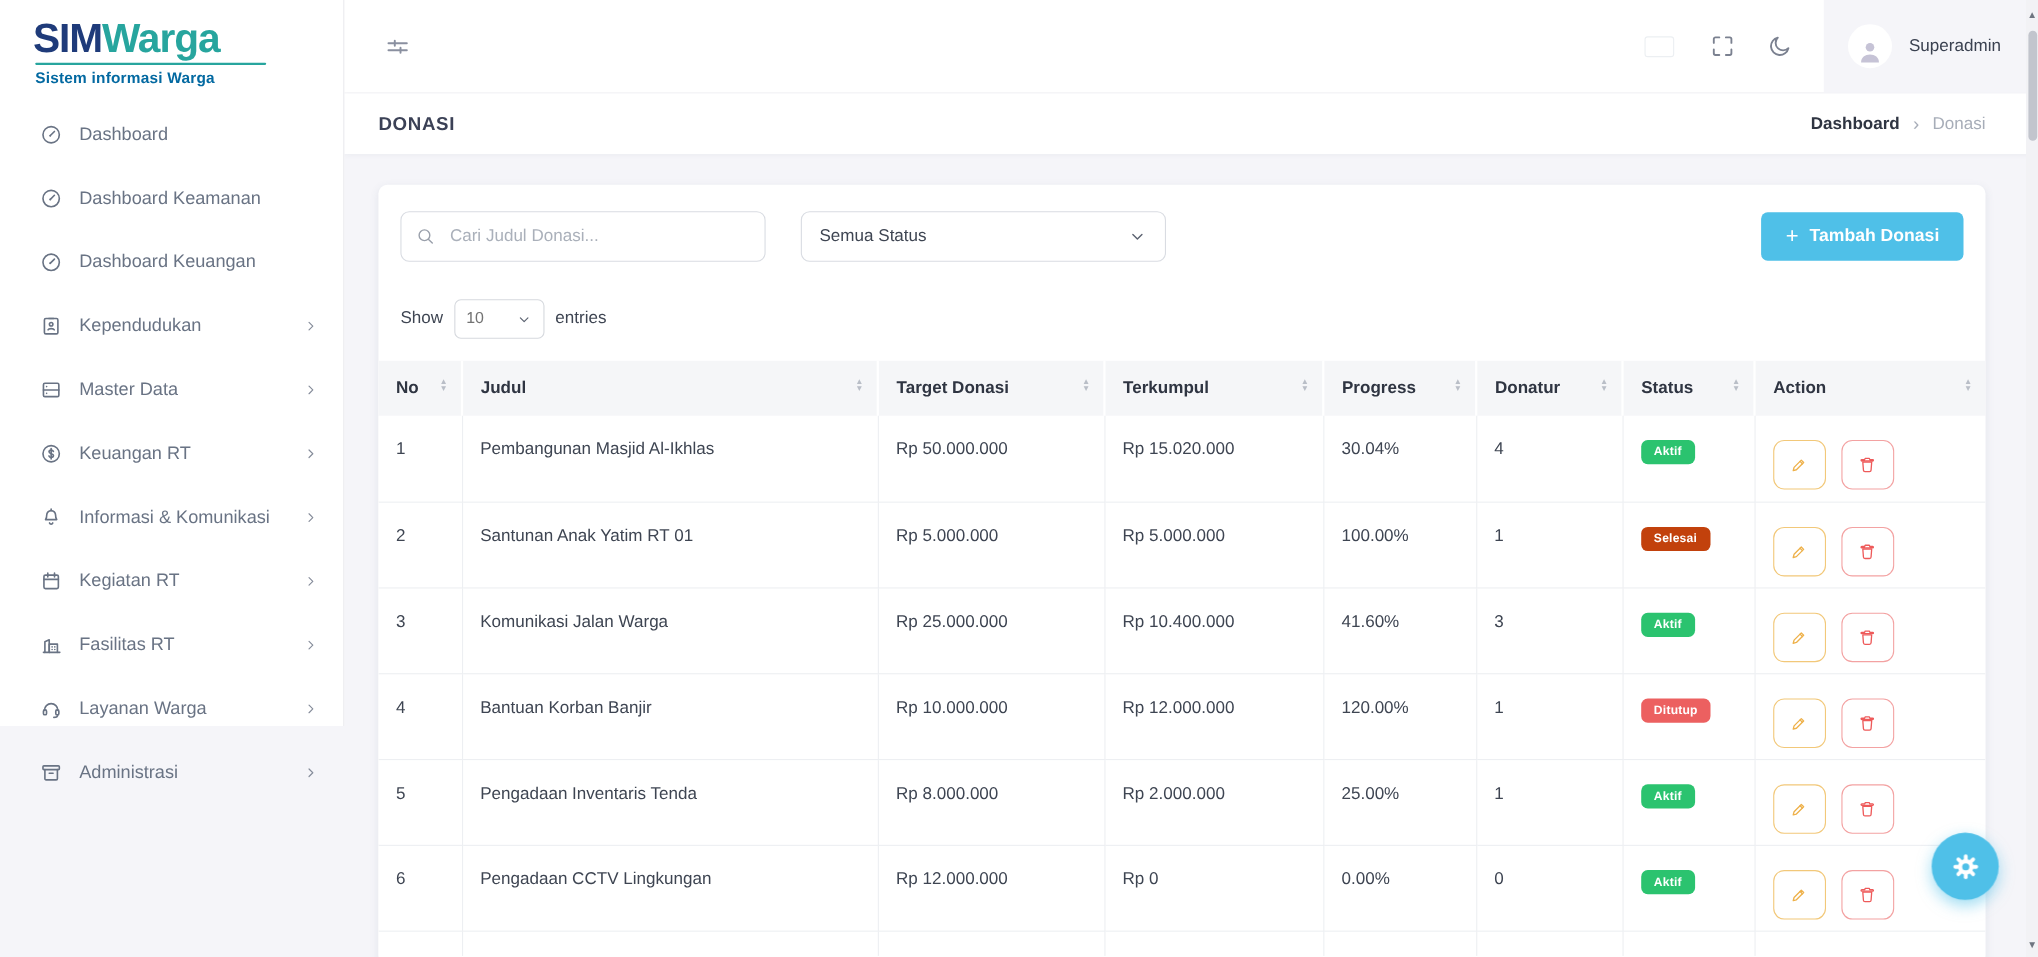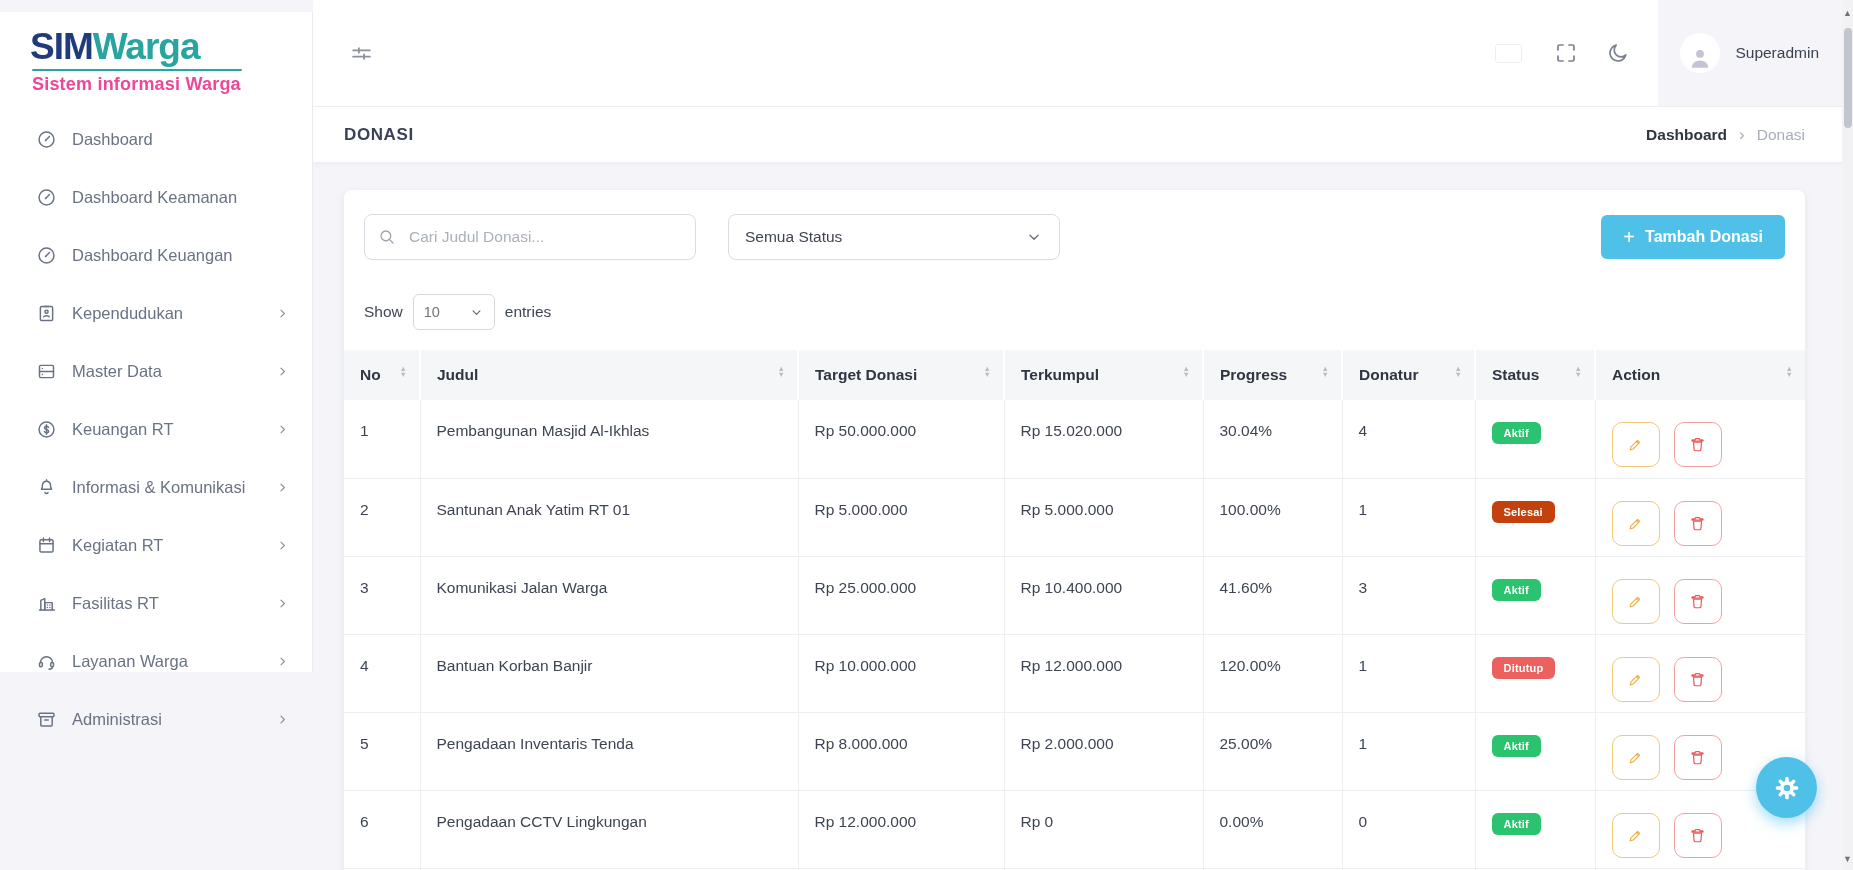--- a/index.html
+++ b/index.html
@@ -1,36 +1,36 @@
 <!DOCTYPE html>
 <html><head>
 <meta charset="utf-8">
 <style>
   * { margin:0; padding:0; box-sizing:border-box; }
   html,body { width:1853px; height:870px; overflow:hidden; font-family:"Liberation Sans", sans-serif; background:#f5f5f9; }
 
   
-  .sidebar { position:fixed; left:0; top:12px; width:313px; height:660px; background:#ffffff; border-right:1px solid #ebebef; z-index:5; }
+  .sidebar { position:fixed; left:0; top:0; width:313px; height:660px; background:#ffffff; border-right:1px solid #ebebef; z-index:5; }
   .logo-block { padding:16px 0 6px 30px; }
   .logo-line1 { font-size:37px; font-weight:800; letter-spacing:-1px; line-height:1.05; }
   .logo-sim { color:#1f3b7a; }
   .logo-warga { color:#27a59e; }
   .logo-underline { width:210px; height:2px; background:#27a59e; margin:2px 0 3px 2px; border-radius:2px; }
-  .logo-tagline { font-size:18px; font-weight:700; color:#ec4899; letter-spacing:.2px; padding-left:2px; }
+  .logo-tagline { font-size:14px; font-weight:700; color:#0369a1; letter-spacing:.2px; padding-left:2px; }
   .menu { padding-top:10px; }
   .side-item { height:58px; display:flex; align-items:center; padding:0 22px 0 36px; color:#697384; font-size:16.5px; cursor:pointer; }
   .side-ic { width:21px; height:21px; margin-right:15px; color:#697384; flex:0 0 auto; }
   .side-label { white-space:nowrap; overflow:hidden; }
   .chev { width:15px; height:15px; margin-left:auto; color:#858c9a; flex:0 0 auto; }
 
   .icon svg { width:100%; height:100%; display:block; fill:none; stroke:currentColor; stroke-width:1.7; stroke-linecap:round; stroke-linejoin:round; }
 
   
   .main { margin-left:313px; width:1540px; height:870px; }
-  .topbar { height:107px; background:#fff; display:flex; align-items:center; padding-left:36px; border-bottom:1px solid #f0f0f3; }
+  .topbar { height:85px; background:#fff; display:flex; align-items:center; padding-left:36px; border-bottom:1px solid #f0f0f3; }
   .menu-toggle { width:25px; height:25px; color:#8a90a0; cursor:pointer; }
   .topbar-right { margin-left:auto; display:flex; align-items:center; height:100%; }
   .flag { width:27px; height:19px; border-radius:3px; overflow:hidden; border:1px solid #eceff2; margin-right:32px; cursor:pointer; }
   .flag-top { height:50%; }
   .flag-bottom { height:50%; background:#fff; }
   .tb-ic { width:24px; height:24px; color:#7b8190; margin-right:28px; cursor:pointer; }
   .user-chip { height:100%; background:#f5f5f9; display:flex; align-items:center; padding:0 34px 0 22px; gap:15px; cursor:pointer; }
   .avatar { width:40px; height:40px; border-radius:50%; background:#ffffff; display:flex; align-items:flex-end; justify-content:center; overflow:hidden; }
   .avatar svg { width:26px; height:30px; }
   .username { font-size:15.5px; color:#3a4150; }

